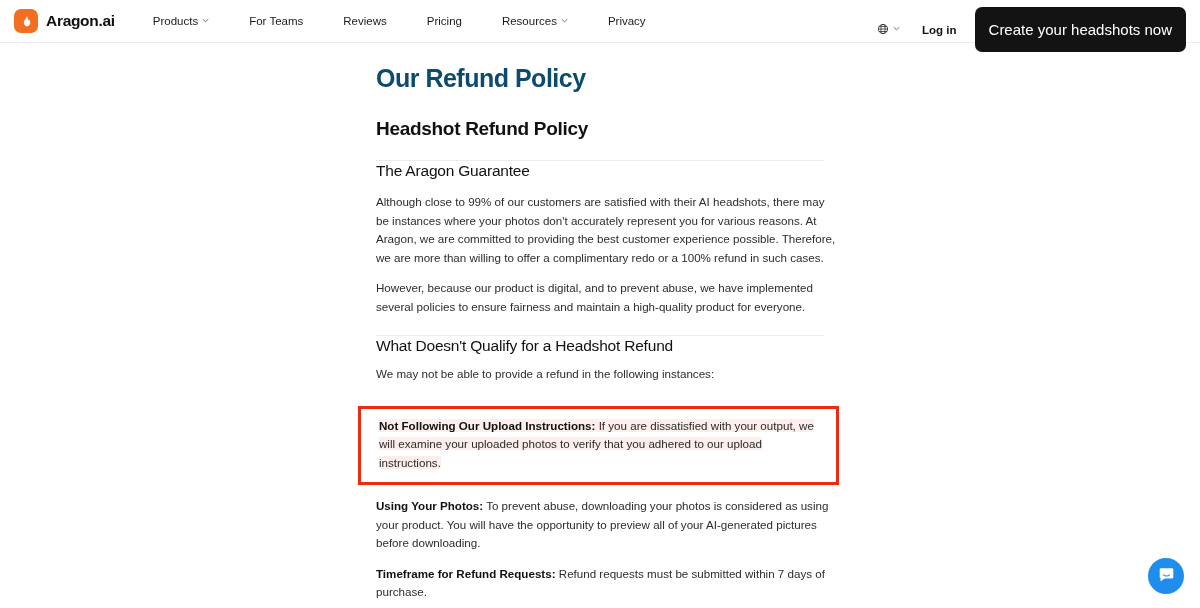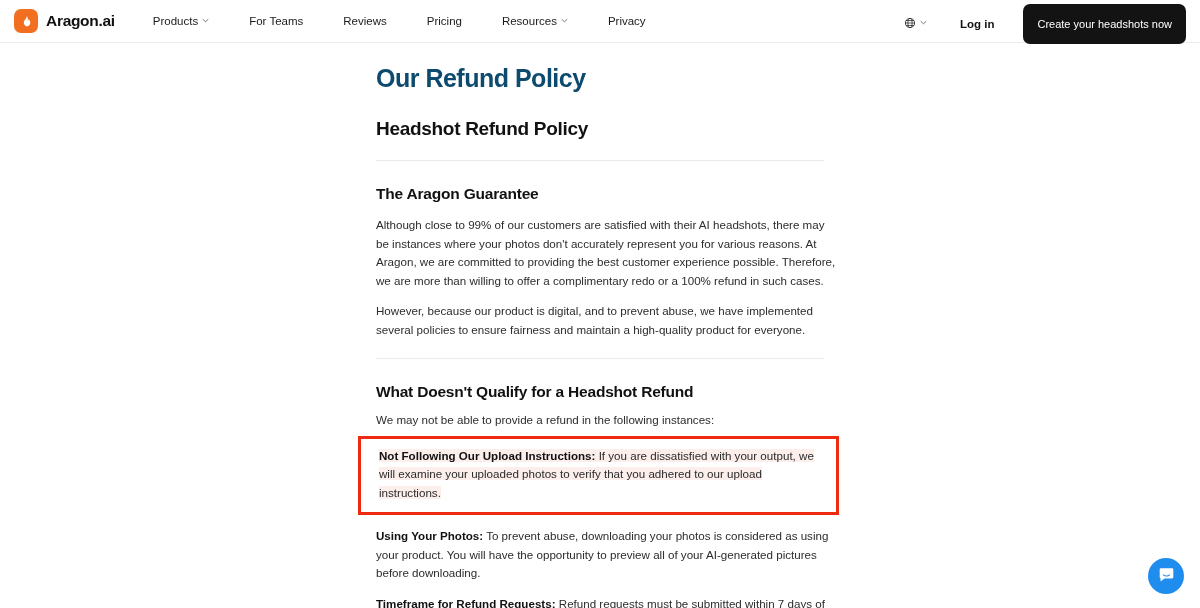--- a/index.html
+++ b/index.html
@@ -69,25 +69,25 @@
     width: 7px;
     height: 7px;
     position: relative;
     top: -1px;
   }
   .caret svg { display:block; }
 
   .header-right {
     position: absolute;
     right: 14px;
-    top: 2px;
+    top: 8px;
     height: 43px;
     display: flex;
     align-items: center;
-    gap: 11px;
+    gap: 0px;
   }
   .lang-switch {
     display: flex;
     align-items: center;
     gap: 4px;
     padding: 6px 10px;
     cursor: pointer;
     color: #1b1b1b;
   }
   .login-link {
@@ -95,21 +95,21 @@
     font-weight: bold;
     color: #111111;
     padding: 6px 12px;
     text-decoration: none;
     white-space: nowrap;
     cursor: pointer;
   }
   .cta-button {
     background: #131313;
     color: #ffffff;
-    font-size: 11px;
+    font-size: 15px;
     font-family: "Liberation Sans", sans-serif;
     border: none;
     border-radius: 7px;
     padding: 14px 14px;
     margin-left: 6px;
     cursor: pointer;
     white-space: nowrap;
   }
 
   
@@ -139,24 +139,23 @@
 
   .rule {
     border: none;
     border-top: 1px solid #eaeaea;
     margin: 19px 0 0 0;
     width: 448px;
   }
 
   .section-heading {
     font-size: 15.5px;
-    font-weight: bold;
+    font-weight: normal;
     color: #111111;
     letter-spacing: -0.2px;
-    margin-top: 23px;
     line-height: 1.3;
   }
 
   p.body-text {
     font-size: 11.6px;
     color: #2c2c2c;
     line-height: 18.5px;
     margin-top: 12px;
   }
   p.lead-text {
@@ -164,21 +163,21 @@
     color: #2c2c2c;
     line-height: 18.5px;
     margin-top: 9px;
   }
   .b { font-weight: bold; color: #111111; }
 
   
   .callout {
     position: relative;
     border: 3px solid #ee2a10;
-    margin-top: 6px;
+    margin-top: 22px;
     margin-left: -18px;
     width: 481px;
     padding: 8px 14px 10px 18px;
     background: #ffffff;
   }
   .callout p {
     font-size: 11.6px;
     color: #2c2c2c;
     line-height: 18.5px;
     margin: 0;

